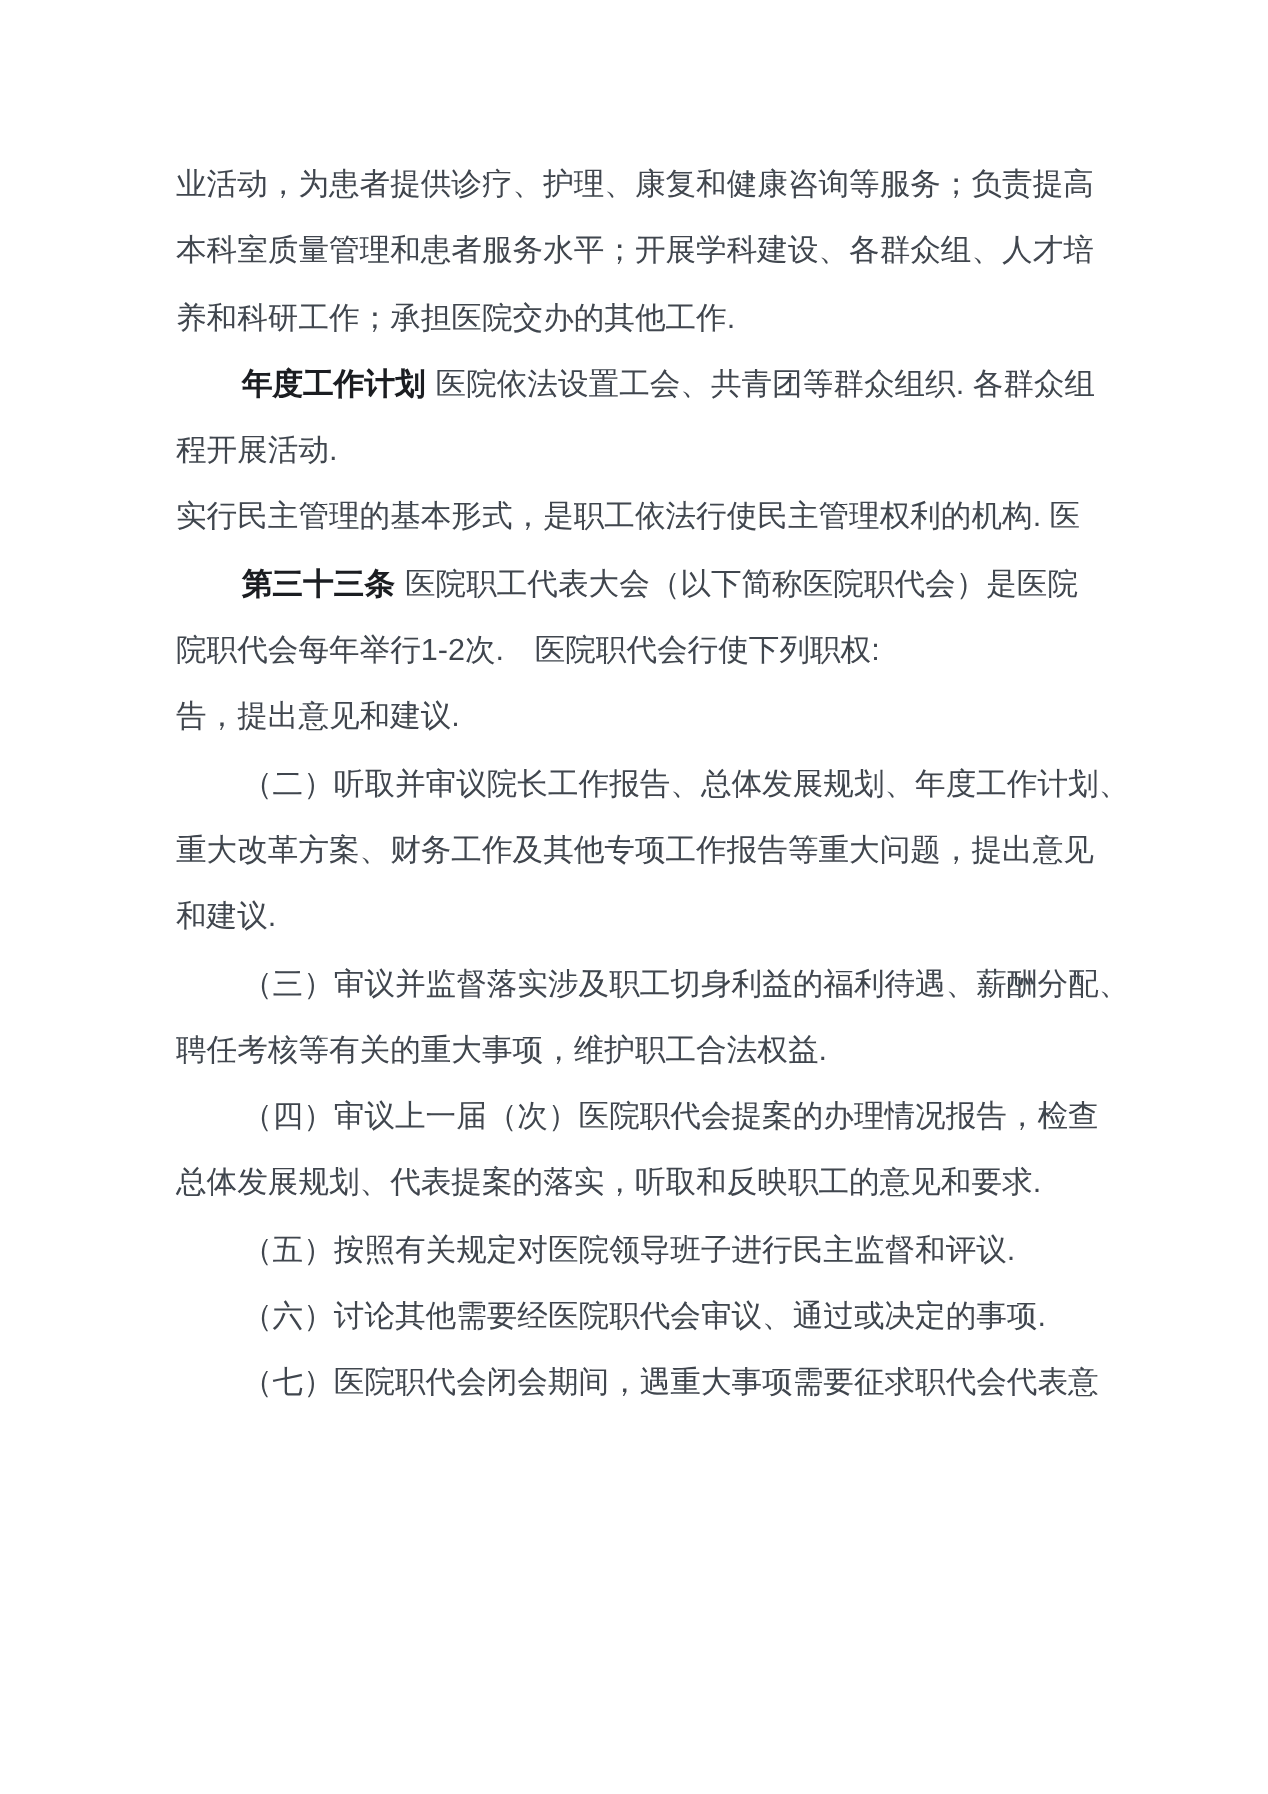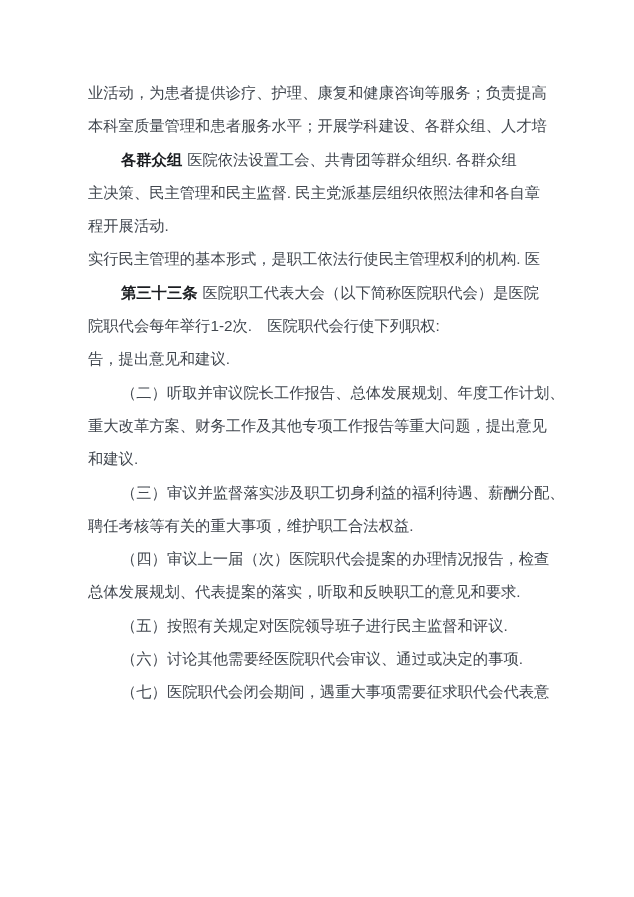--- a/index.html
+++ b/index.html
@@ -51,22 +51,22 @@
     color: var(--pagenum-color, #4d4d4d);
   }
 </style>
 </head>
 <body>
 
 <div class="page">
   <div class="content">
       <div class="line"><span>业活动，为患者提供诊疗、护理、康复和健康咨询等服务；负责提高</span></div>
       <div class="line"><span>本科室质量管理和患者服务水平；开展学科建设、各群众组、人才培</span></div>
-      <div class="line indent"><span class="lead">各群众组</span><span>医院依法设置工会、共青团等群众组织. 各群众组</span></div>
-      <div class="line"><span>主决策、民主管理和民主监督. 民主党派基层组织依照法律和各自章</span></div>
+      <div class="line"><span>养和科研工作；承担医院交办的其他工作.</span></div>
+      <div class="line indent"><span class="lead">年度工作计划</span><span>医院依法设置工会、共青团等群众组织. 各群众组</span></div>
       <div class="line"><span>程开展活动.</span></div>
       <div class="line"><span>实行民主管理的基本形式，是职工依法行使民主管理权利的机构. 医</span></div>
       <div class="line indent"><span class="lead">第三十三条</span><span>医院职工代表大会（以下简称医院职代会）是医院</span></div>
       <div class="line"><span>院职代会每年举行1-2次.　医院职代会行使下列职权:</span></div>
       <div class="line"><span>告，提出意见和建议.</span></div>
       <div class="line indent"><span>（二）听取并审议院长工作报告、总体发展规划、年度工作计划、</span></div>
       <div class="line"><span>重大改革方案、财务工作及其他专项工作报告等重大问题，提出意见</span></div>
       <div class="line"><span>和建议.</span></div>
       <div class="line indent"><span>（三）审议并监督落实涉及职工切身利益的福利待遇、薪酬分配、</span></div>
       <div class="line"><span>聘任考核等有关的重大事项，维护职工合法权益.</span></div>

